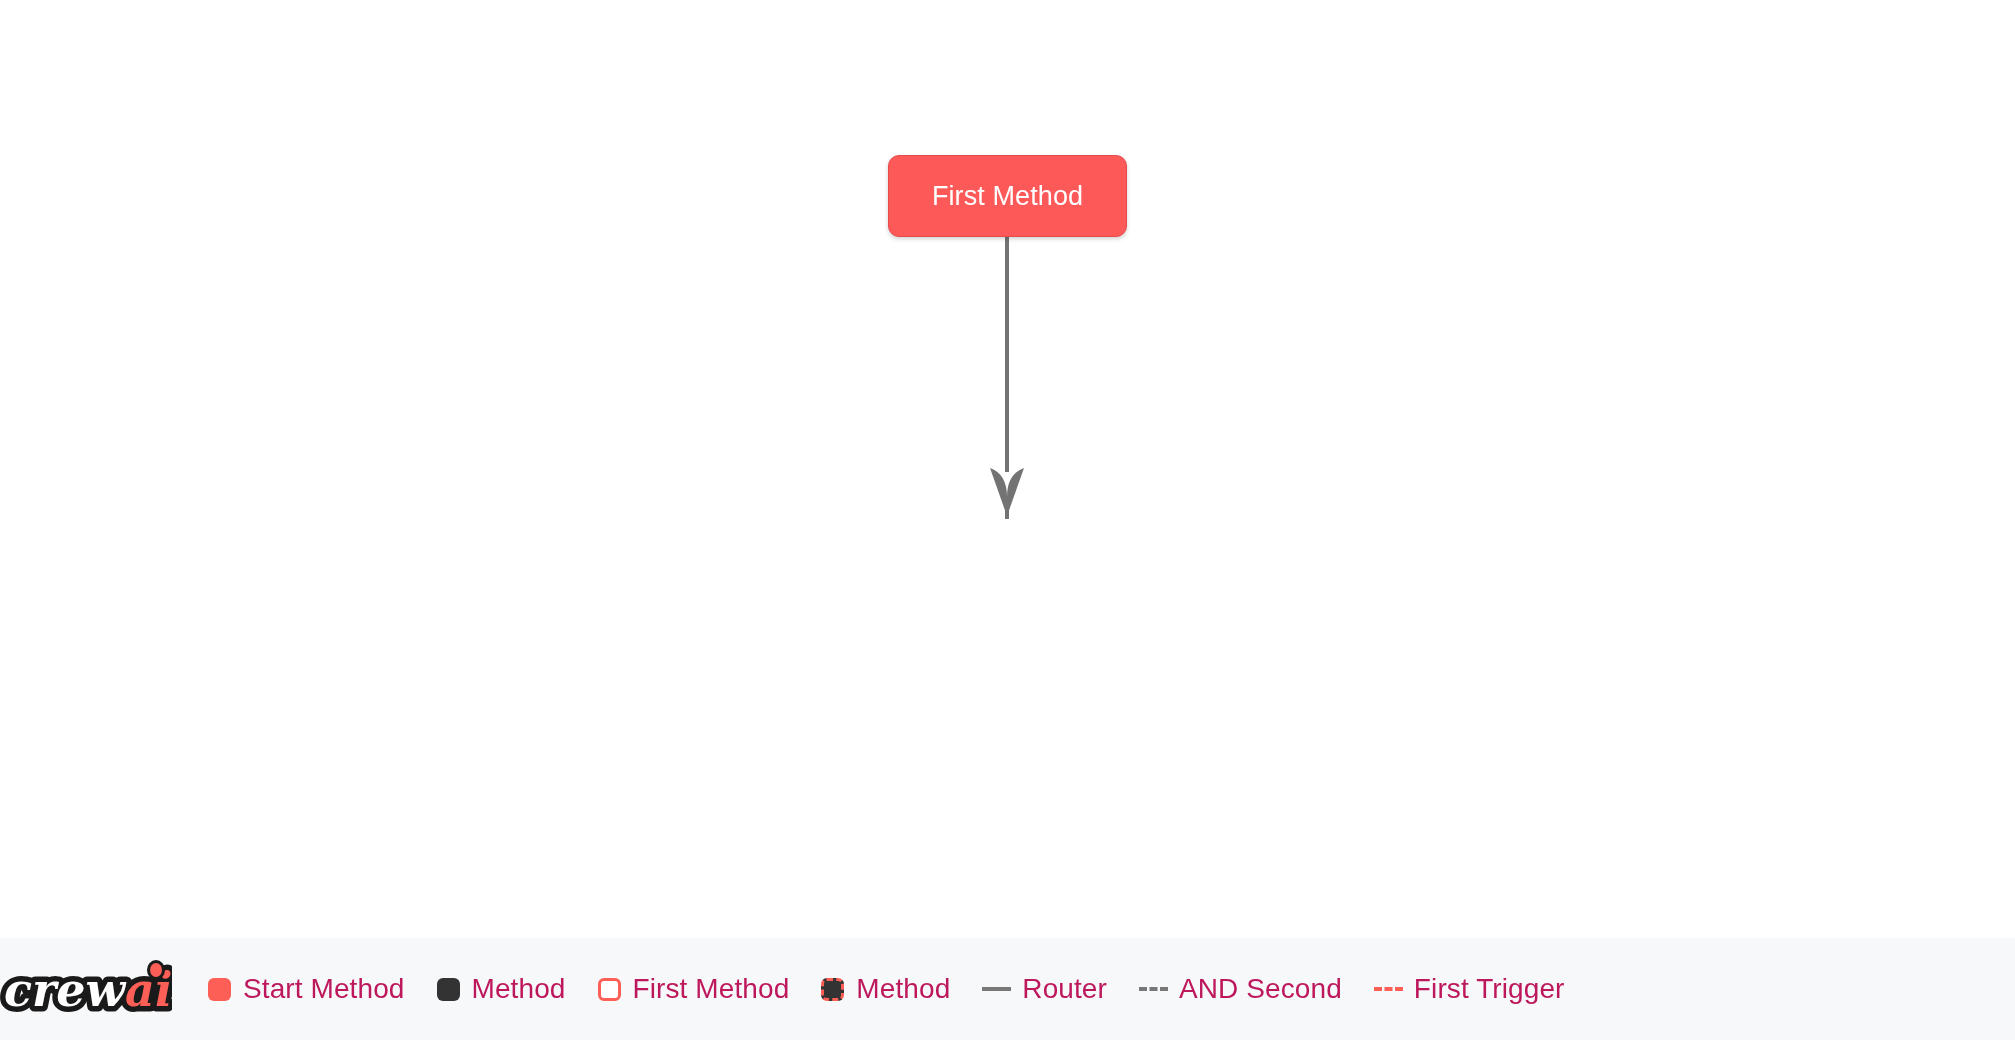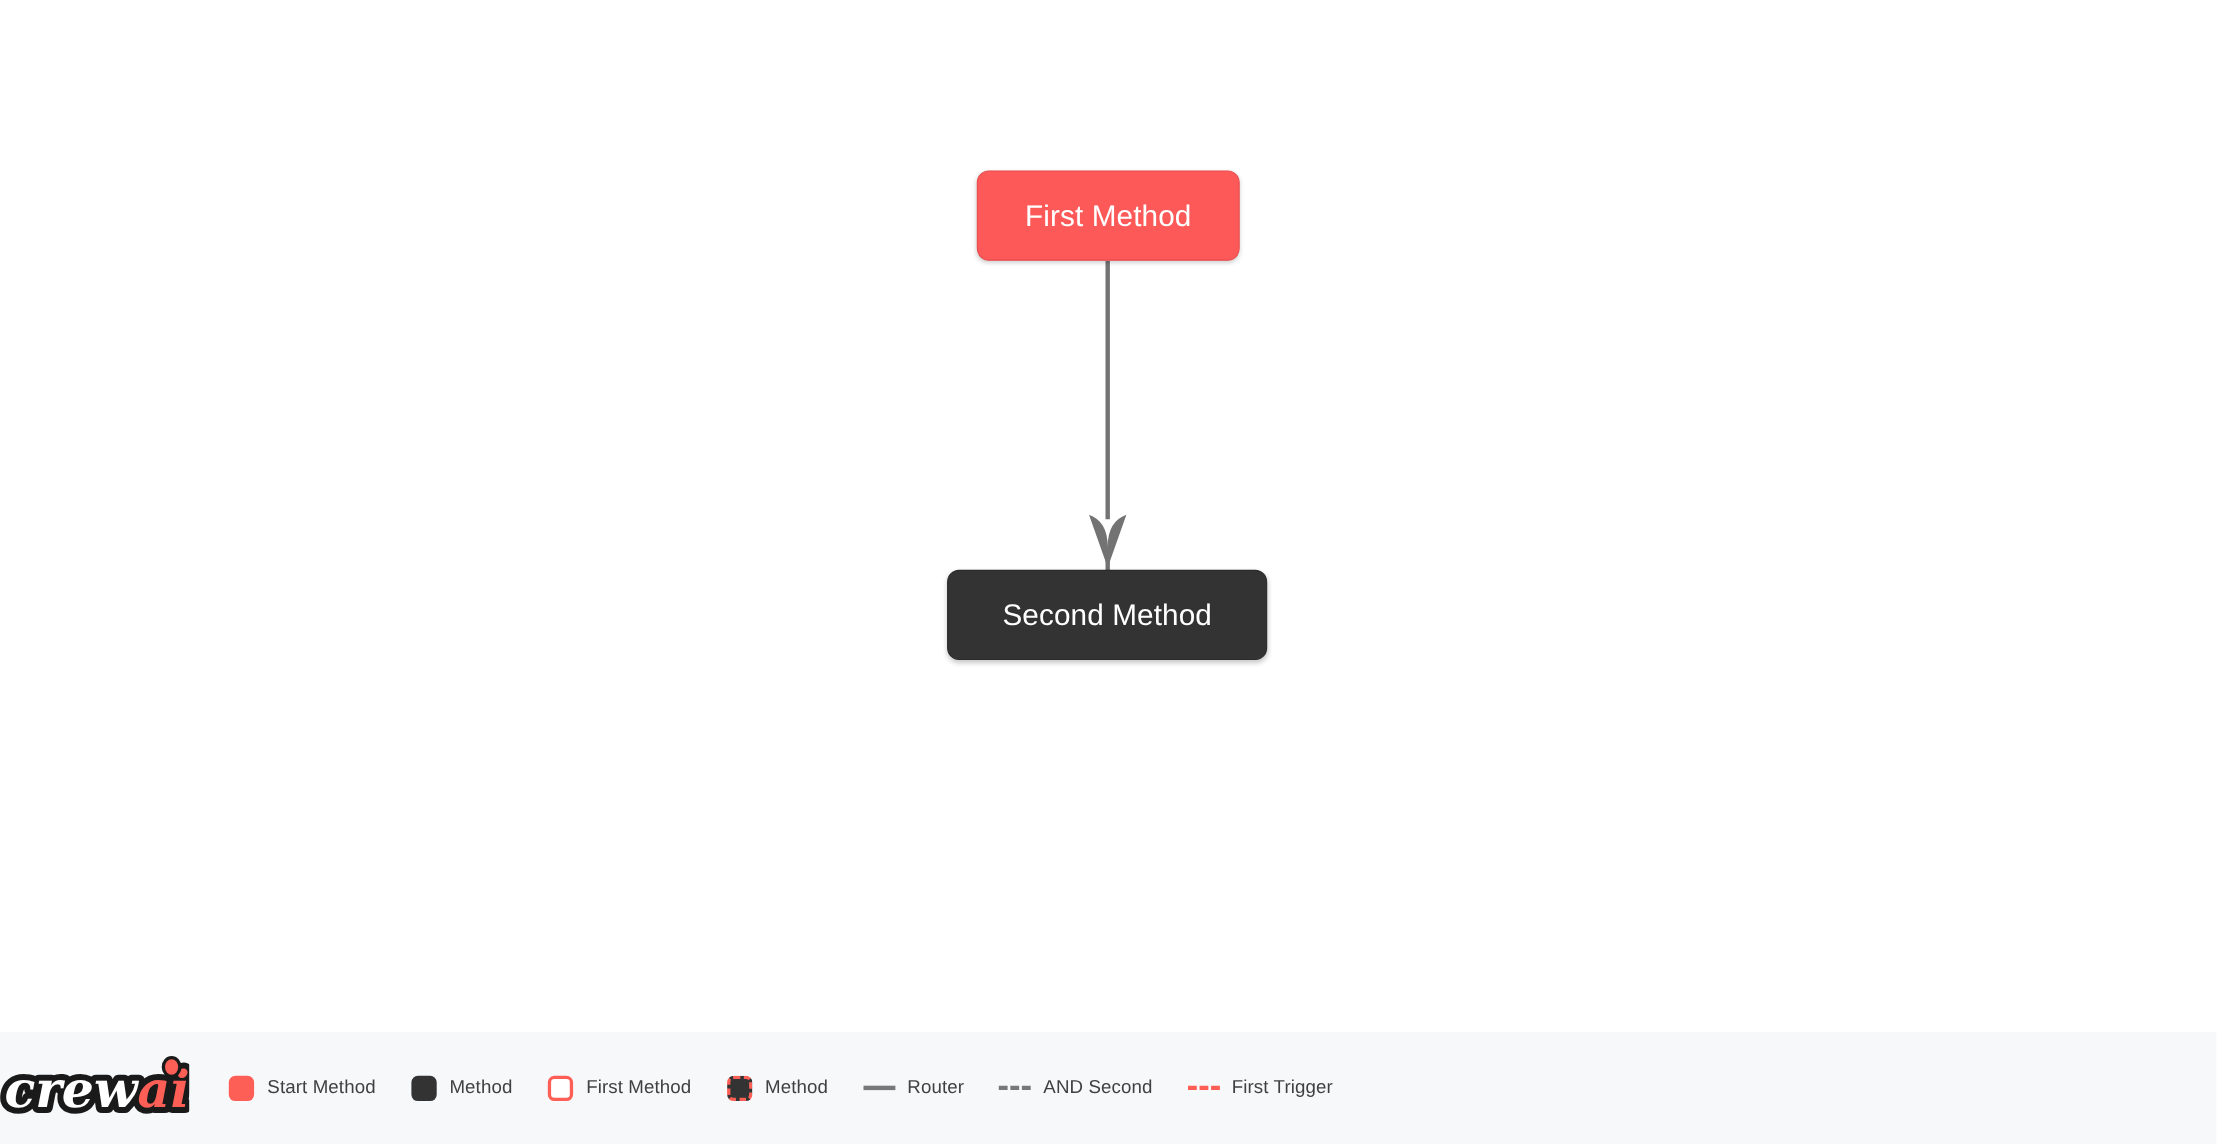--- a/index.html
+++ b/index.html
@@ -97,22 +97,22 @@
   }
 
   .legend-item {
     display: flex;
     align-items: center;
     margin-right: 32px;
     flex: 0 0 auto;
   }
 
   .legend-label {
-    font-size: 17px;
-    color: #404040;
+    font-size: 28px;
+    color: #be185d;
     white-space: nowrap;
     letter-spacing: 0.1px;
   }
 
   .swatch {
     width: 23px;
     height: 23px;
     border-radius: 6px;
     margin-right: 12px;
     box-sizing: border-box;
@@ -158,23 +158,20 @@
       <line x1="1007" y1="237" x2="1007" y2="472" stroke="#737373" stroke-width="4"></line>
       <path d="M 990 468 Q 1007 474 1007 497 Q 1007 474 1024 468 L 1007 516 Z" fill="#737373"></path>
       <line x1="1007" y1="505" x2="1007" y2="519" stroke="#737373" stroke-width="4"></line>
     </g>
   </svg>
 
   <div class="flow-node start" id="node-first-method">
     <span>First Method</span>
   </div>
 
-  <div class="flow-node method" id="node-second-method">
-    <span>Second Method</span>
-  </div>
 
 </div>
 
 <div id="legend-bar">
 
   <svg id="crewai-logo" viewBox="0 0 172 62">
     <g font-family="'DejaVu Serif', serif" font-size="46" font-style="italic" font-weight="bold">
 
       <text x="4" y="48" stroke="#1a1a1a" stroke-width="11" stroke-linejoin="round" fill="#1a1a1a">crewai</text>
 

